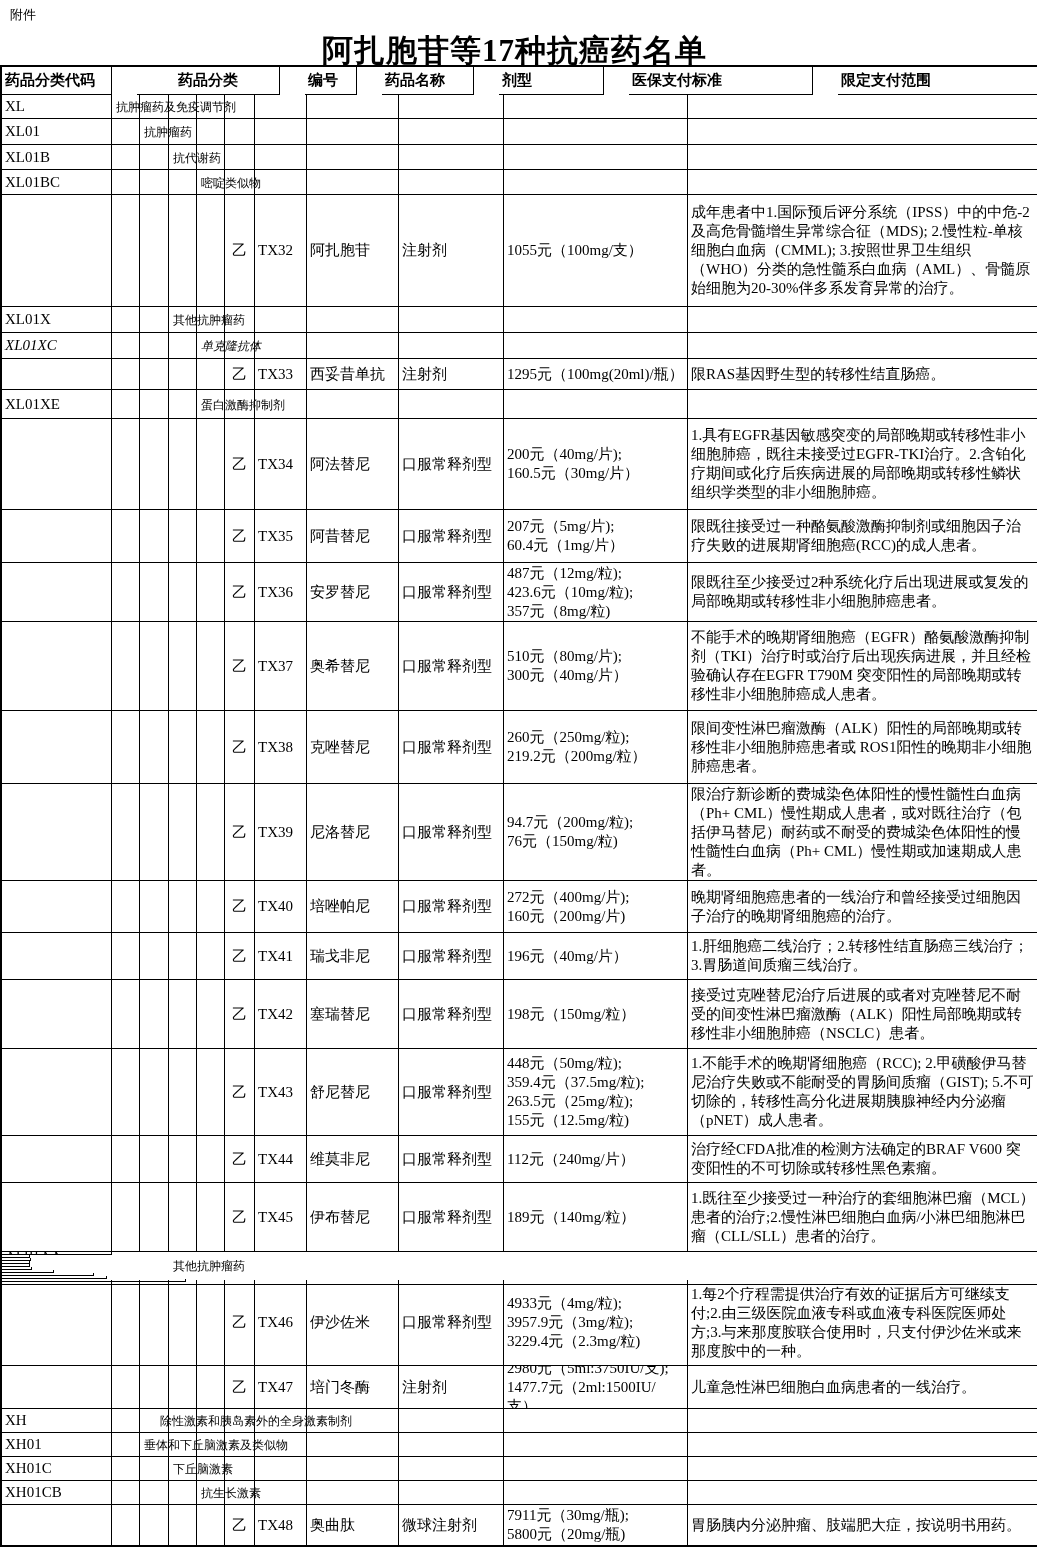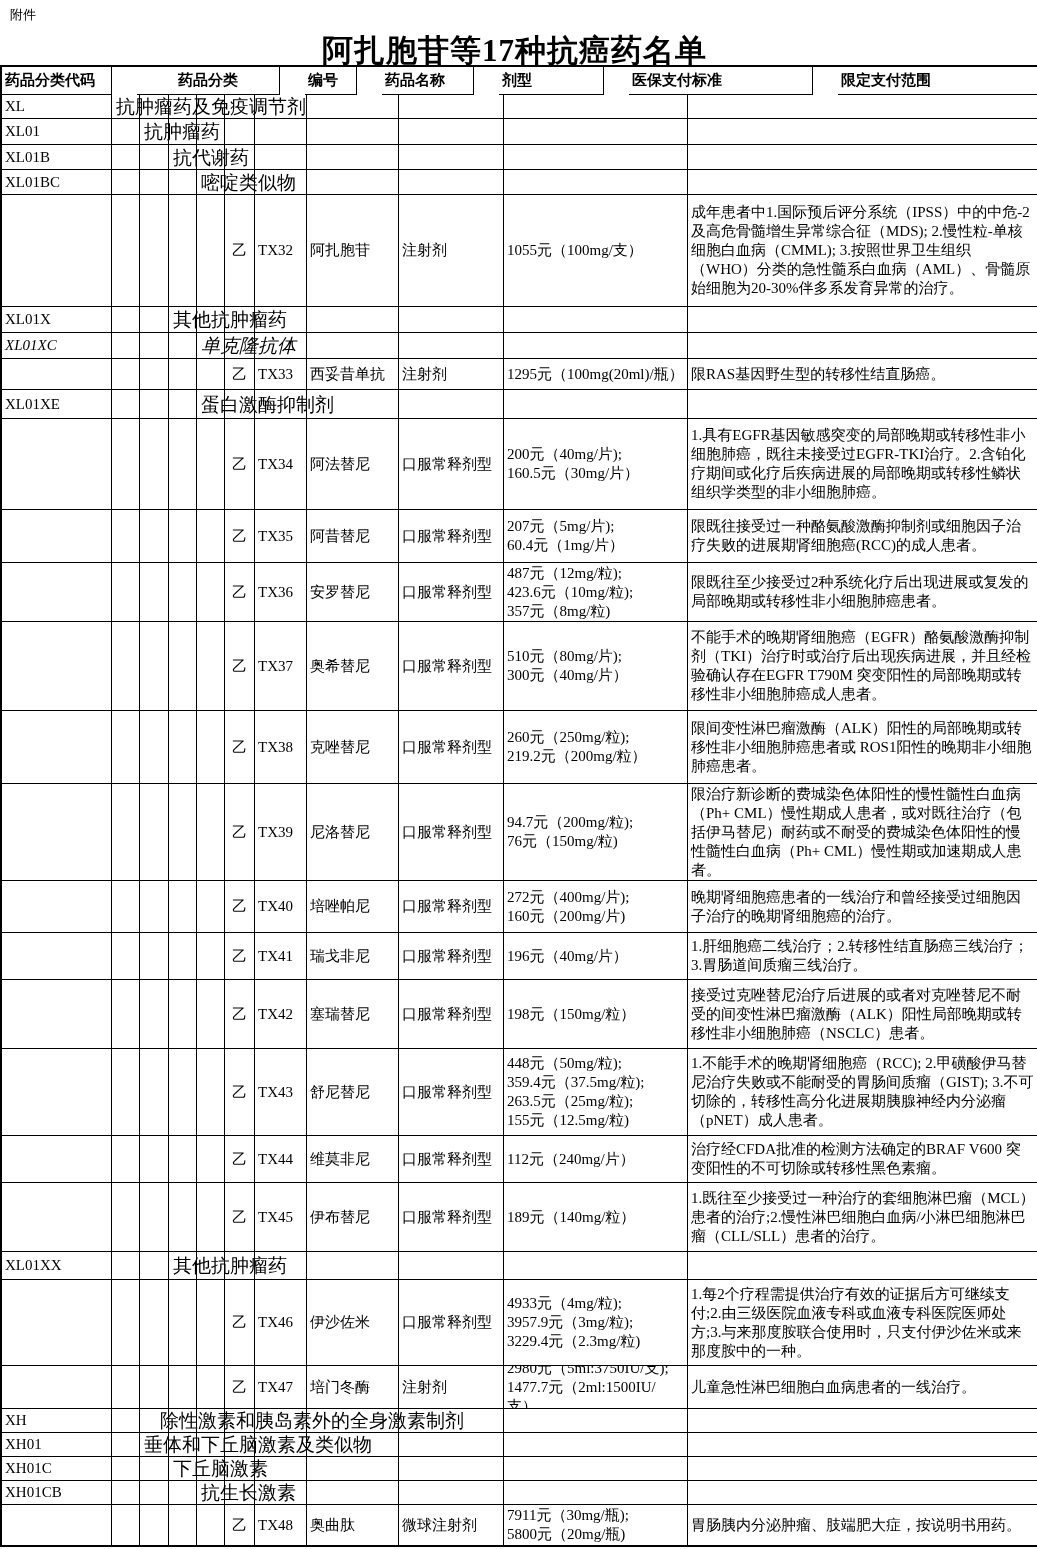--- a/index.html
+++ b/index.html
@@ -22,21 +22,21 @@
   .c-code{width:110px;}
   .c-n1{width:28px;}.c-n2{width:29px;}.c-n3{width:28px;}.c-n4{width:28px;}.c-n5{width:30px;justify-content:center;padding:1px 0;}
   .c-cat{width:143px;justify-content:center;}
   .c-num{width:52px;}
   .c-name{width:92px;}
   .c-form{width:105px;}
   .c-price{width:184px;white-space:pre-line;}
   .c-scope{flex:1;}
   .hdr .cell{font-weight:bold;}
   .cat-label{position:absolute;top:50%;transform:translateY(-50%);
-    white-space:nowrap;z-index:2;font-size:19px;pointer-events:none;}
+    white-space:nowrap;z-index:2;font-size:12px;pointer-events:none;}
 </style>
 </head>
 <body>
 
 <div class="attachment">附件</div>
 <div class="doc-title">阿扎胞苷等17种抗癌药名单</div>
 
 <div class="grid">
   <div class="row hdr" style="height: 28px; gap: 25px;">
     <div class="cell c-code">药品分类代码</div>
@@ -304,21 +304,21 @@
       <div class="cell c-n3"></div>
       <div class="cell c-n4"></div>
       <div class="cell c-n5">乙</div>
       <div class="cell c-num">TX43</div>
       <div class="cell c-name">舒尼替尼</div>
       <div class="cell c-form">口服常释剂型</div>
       <div class="cell c-price">448元（50mg/粒);
 359.4元（37.5mg/粒);
 263.5元（25mg/粒);
 155元（12.5mg/粒)</div>
-      <div class="cell c-scope">1.不能手术的晚期肾细胞癌（RCC); 2.甲磺酸伊马替尼治疗失败或不能耐受的胃肠间质瘤（GIST); 3.不可切除的，转移性高分化进展期胰腺神经内分泌瘤（pNET）成人患者。</div>
+      <div class="cell c-scope">1.不能手术的晚期肾细胞癌（RCC); 2.甲磺酸伊马替尼治疗失败或不能耐受的胃肠间质瘤（GIST); 5.不可切除的，转移性高分化进展期胰腺神经内分泌瘤（pNET）成人患者。</div>
     </div>
     <div class="row" style="height: 47px;">
       <div class="cell c-code"></div>
       <div class="cell c-n1"></div>
       <div class="cell c-n2"></div>
       <div class="cell c-n3"></div>
       <div class="cell c-n4"></div>
       <div class="cell c-n5">乙</div>
       <div class="cell c-num">TX44</div>
       <div class="cell c-name">维莫非尼</div>
@@ -332,21 +332,21 @@
       <div class="cell c-n2"></div>
       <div class="cell c-n3"></div>
       <div class="cell c-n4"></div>
       <div class="cell c-n5">乙</div>
       <div class="cell c-num">TX45</div>
       <div class="cell c-name">伊布替尼</div>
       <div class="cell c-form">口服常释剂型</div>
       <div class="cell c-price">189元（140mg/粒）</div>
       <div class="cell c-scope">1.既往至少接受过一种治疗的套细胞淋巴瘤（MCL）患者的治疗;2.慢性淋巴细胞白血病/小淋巴细胞淋巴瘤（CLL/SLL）患者的治疗。</div>
     </div>
-    <div class="row" style="height: 28px;">
+    <div class="row" style="height: 28px; flex-direction: column;">
       <div class="cell c-code">XL01XX</div>
       <div class="cell c-n1"></div>
       <div class="cell c-n2"></div>
       <div class="cell c-n3"></div>
       <div class="cell c-n4"></div>
       <div class="cell c-n5"></div>
       <div class="cell c-num"></div>
       <div class="cell c-name"></div>
       <div class="cell c-form"></div>
       <div class="cell c-price"></div>

